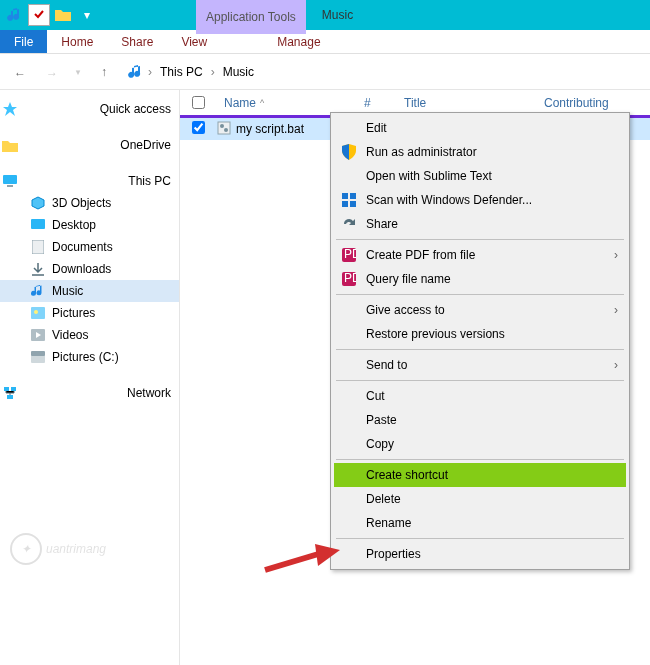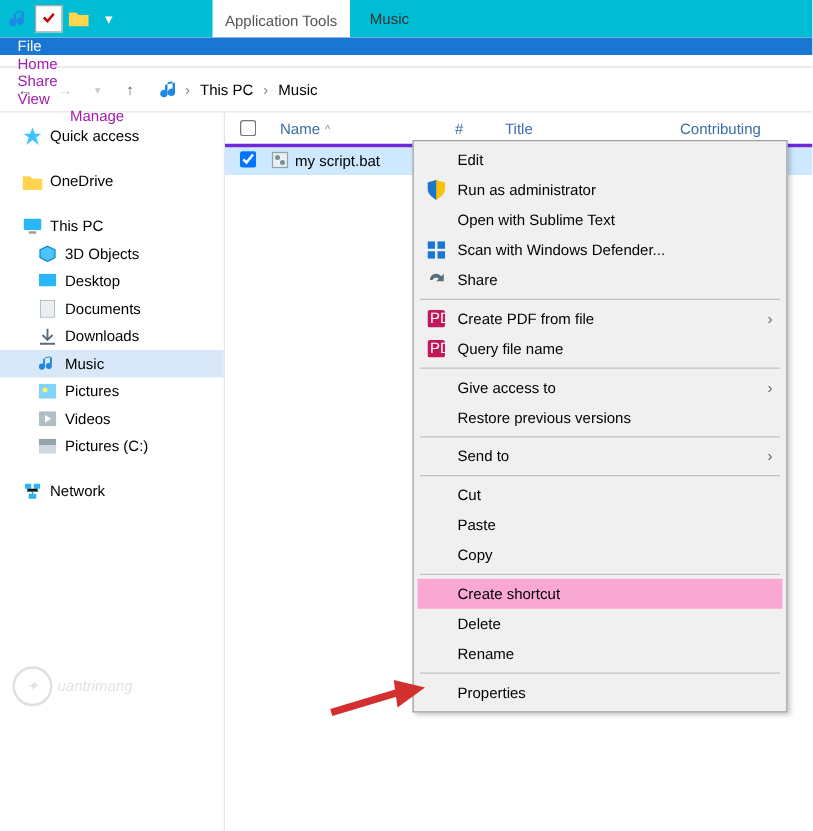--- a/index.html
+++ b/index.html
@@ -1,39 +1,39 @@
 <!DOCTYPE html>
 <html><head>
 <meta charset="utf-8">
 <style>
 * { box-sizing: border-box; margin: 0; padding: 0; font-family: "Segoe UI", Tahoma, sans-serif; font-size: 12px; }
 body { width: 650px; height: 665px; background: #fff; overflow: hidden; position: relative; }
 
 .titlebar { height: 30px; background: #00bcd4; display: flex; align-items: stretch; }
 .qat { display: flex; align-items: center; padding: 0 4px; gap: 2px; }
 .qat-item { width: 22px; height: 22px; display: flex; align-items: center; justify-content: center; }
-.tools-tab { background: #ffffff; color: #555; padding: 0 10px; display: flex; align-items: center; height: 34px; margin-left: 68px; font-size: 12px; }
+.tools-tab { background: #c4b5fd; color: #555; padding: 0 10px; display: flex; align-items: center; height: 34px; margin-left: 94px; font-size: 12px; }
 .title-text { padding: 0 16px; display: flex; align-items: center; color: #333; }
 
-.ribbon-tabs { height: 24px; background: #fff; border-bottom: 1px solid #e0e0e0; display: flex; align-items: stretch; flex-direction: column; }
-.ribbon-tab { padding: 0 14px; display: flex; align-items: center; color: #a21caf; cursor: pointer; }
+.ribbon-tabs { height: 24px; background: #fff; border-bottom: 1px solid #e0e0e0; display: flex; align-items: stretch; }
+.ribbon-tab { padding: 0 14px; display: flex; align-items: center; color: #7f1d1d; cursor: pointer; }
 .ribbon-tab.file { background: #1976d2; color: #fff; }
 .ribbon-tab.manage { margin-left: 42px; }
 
 .nav-row { height: 36px; display: flex; align-items: center; padding: 0 8px; gap: 8px; border-bottom: 1px solid #e5e5e5; }
 .nav-arrow { width: 24px; height: 24px; display: flex; align-items: center; justify-content: center; color: #666; cursor: pointer; }
 .nav-arrow.disabled { color: #ccc; }
 .breadcrumb { display: flex; align-items: center; gap: 4px; flex: 1; padding: 2px 4px; }
 .crumb { padding: 2px 4px; cursor: pointer; }
 .crumb-sep { color: #888; }
 
 .main { display: flex; height: calc(665px - 30px - 24px - 36px); }
 .sidebar { width: 180px; border-right: 1px solid #e5e5e5; padding: 8px 0; }
 .side-item { display: flex; align-items: center; gap: 6px; padding: 3px 8px 3px 18px; cursor: pointer; }
-.side-item.top { padding-left: 18px; }
+.side-item.top { padding-left: 2px; justify-content: space-between; }
 .side-item.sub { padding-left: 30px; }
 .side-item.selected { background: #d8e8f8; }
 .side-group { margin-bottom: 14px; }
 .icon { width: 16px; height: 16px; display: inline-flex; align-items: center; justify-content: center; }
 
 .content { flex: 1; position: relative; }
 .col-headers { display: flex; align-items: center; height: 28px; border-bottom: 3px solid #6d28d9; padding-left: 12px; gap: 0; }
 .col-check { width: 24px; display: flex; align-items: center; }
 .col { padding: 0 8px; color: #3a6ea5; cursor: pointer; border-right: 1px solid transparent; }
 .col.name { width: 140px; display: flex; align-items: center; gap: 4px; }
@@ -42,21 +42,21 @@
 .col.contrib { width: 100px; }
 
 .file-row { display: flex; align-items: center; height: 22px; padding-left: 12px; background: #cde8ff; }
 .file-check { width: 24px; }
 .file-icon { width: 18px; }
 .file-name { padding-left: 2px; }
 
 .context-menu { position: absolute; top: 22px; left: 150px; width: 300px; background: #f0f0f0; border: 1px solid #a0a0a0; box-shadow: 2px 2px 4px rgba(0,0,0,0.25); padding: 3px; }
 .cm-item { display: flex; align-items: center; height: 24px; padding: 0 22px 0 32px; position: relative; cursor: default; }
 .cm-item.bold { font-weight: 600; }
-.cm-item.highlight { background: #f9a8d4; }
+.cm-item.highlight { background: #84cc16; }
 .cm-item .cm-icon { position: absolute; left: 6px; width: 18px; height: 18px; display: flex; align-items: center; justify-content: center; }
 .cm-item .cm-arrow { position: absolute; right: 8px; color: #666; }
 .cm-sep { height: 1px; background: #c0c0c0; margin: 3px 2px; }
 
 .arrow-pointer { position: absolute; top: 540px; left: 260px; width: 90px; height: 40px; pointer-events: none; }
 
 .watermark { position: absolute; bottom: 100px; left: 10px; color: rgba(0,0,0,0.12); font-size: 24px; font-style: italic; display: flex; align-items: center; gap: 4px; pointer-events: none;}
 .watermark .wm-icon { width: 32px; height: 32px; border: 2px solid rgba(0,0,0,0.12); border-radius: 50%; display: flex; align-items: center; justify-content: center; }
 input[type=checkbox]{ width:13px; height:13px; }
 </style>

